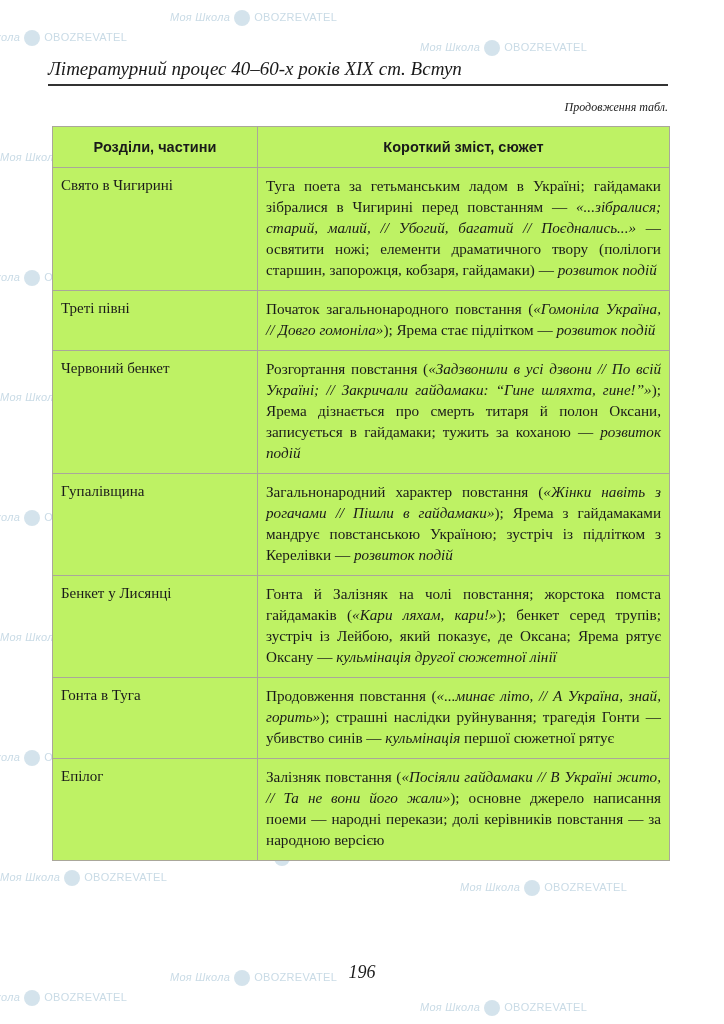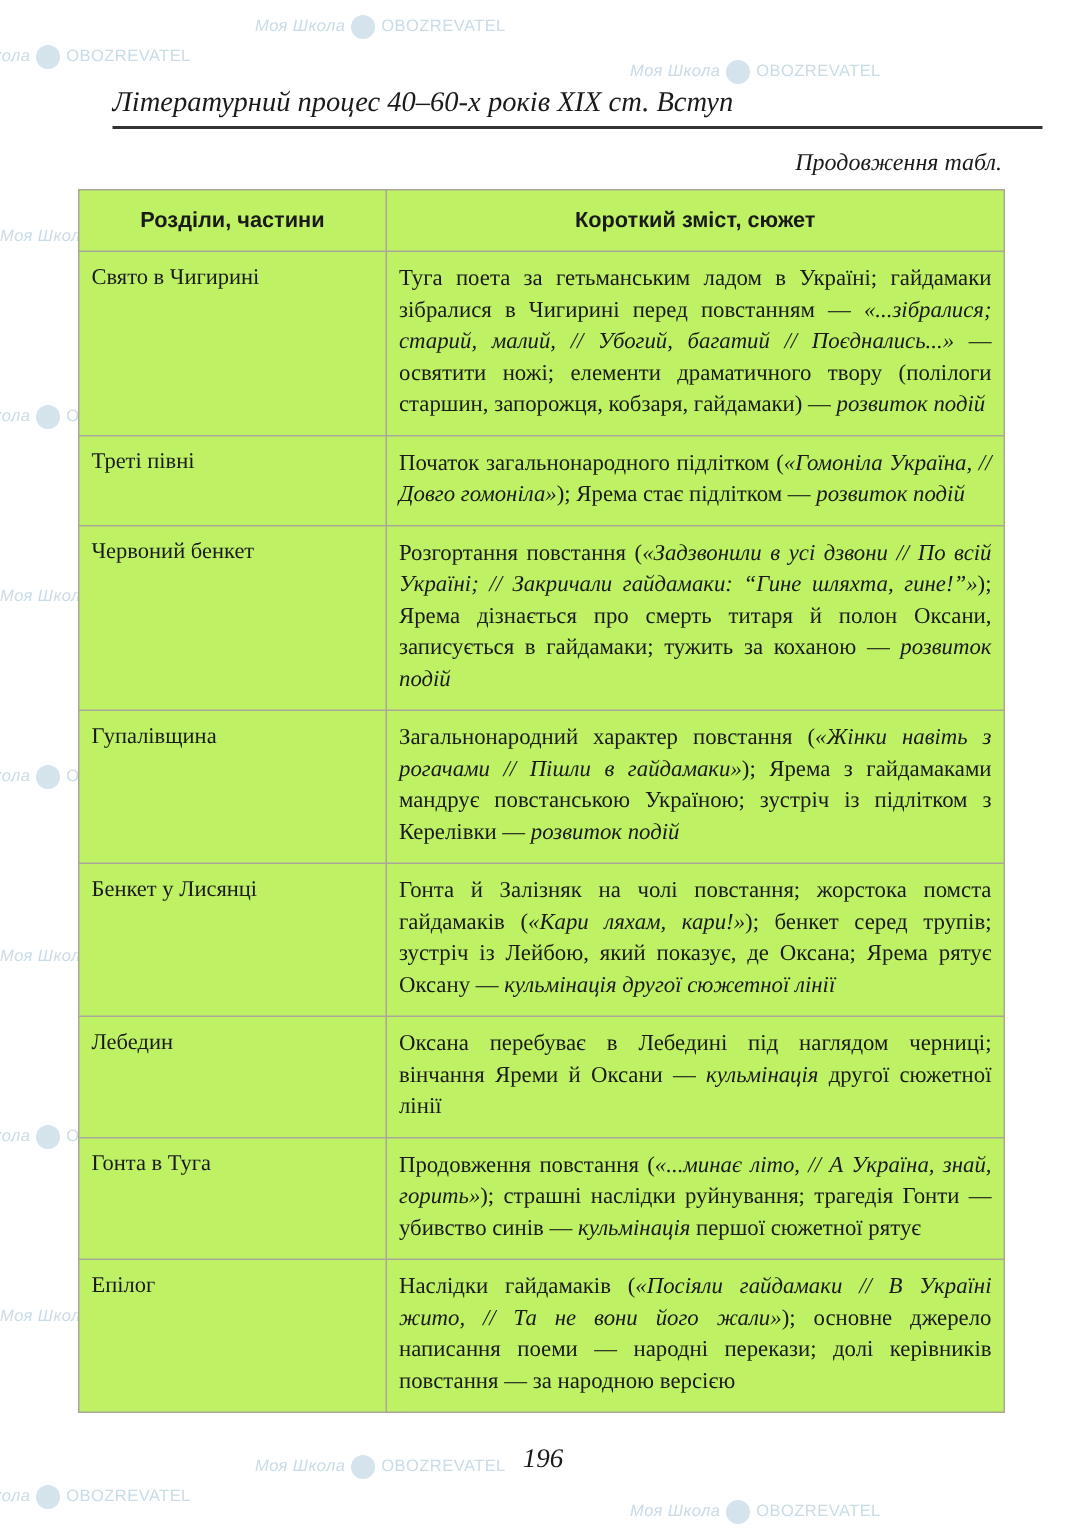--- a/index.html
+++ b/index.html
@@ -7,24 +7,24 @@
     width: 724px; height: 1024px; background: #ffffff; position: relative; overflow: hidden;
     font-family: "Liberation Serif", "DejaVu Serif", serif; color: #1a1a1a;
   }
   .wm { position: absolute; font-family: "Liberation Sans", sans-serif; font-size: 11px; color: #c9dbe6;
         white-space: nowrap; pointer-events: none; letter-spacing: 0.3px; }
   .wm .logo { display: inline-block; width: 16px; height: 16px; border-radius: 50%; background: #d4e3ec;
         vertical-align: middle; margin: 0 4px; }
   .wm i { font-style: italic; }
   .running-head {
     position: absolute; left: 48px; top: 58px; width: 620px;
-    font-style: italic; font-size: 19px; border-bottom: 2px solid #333; padding-bottom: 4px; margin-left: 27px;
+    font-style: italic; font-size: 19px; border-bottom: 2px solid #333; padding-bottom: 4px;
   }
   .continuation {
-    position: absolute; right: 56px; top: 100px; font-style: italic; font-size: 16px;
+    position: absolute; right: 56px; top: 100px; font-style: italic; font-size: 12px;
   }
   table.main {
     position: absolute; left: 52px; top: 126px; width: 618px; border-collapse: collapse;
     background: #bef264; font-size: 15.2px; line-height: 21px;
   }
   table.main th, table.main td { border: 1.5px solid #aaa79a; vertical-align: top; }
   table.main th {
     font-family: "Liberation Sans", "DejaVu Sans", sans-serif; font-weight: bold; font-size: 14.5px;
     height: 38px; text-align: center; vertical-align: middle;
   }
@@ -77,42 +77,38 @@
       <th>Короткий зміст, сюжет</th>
     </tr>
   </thead>
   <tbody id="tbody">
       <tr>
         <td class="part">Свято в Чигирині</td>
         <td class="content"><span>Туга поета за гетьманським ладом в Україні; гайдамаки зібралися в Чигирині перед повстанням — </span><em>«...зібралися; старий, малий, // Убогий, багатий // Поєднались...»</em><span> — освятити ножі; елементи драматичного твору (полілоги старшин, запорожця, кобзаря, гайдамаки) — </span><em>розвиток подій</em></td>
       </tr>
       <tr>
         <td class="part">Треті півні</td>
-        <td class="content"><span>Початок загальнонародного підлітком (</span><em>«Гомоніла Україна, // Довго гомоніла»</em><span>); Ярема стає підлітком — </span><em>розвиток подій</em></td>
+        <td class="content"><span>Початок загальнонародного повстання (</span><em>«Гомоніла Україна, // Довго гомоніла»</em><span>); Ярема стає підлітком — </span><em>розвиток подій</em></td>
       </tr>
       <tr>
         <td class="part">Червоний бенкет</td>
         <td class="content"><span>Розгортання повстання (</span><em>«Задзвонили в усі дзвони // По всій Україні; // Закричали гайдамаки: “Гине шляхта, гине!”»</em><span>); Ярема дізнається про смерть титаря й полон Оксани, записується в гайдамаки; тужить за коханою — </span><em>розвиток подій</em></td>
       </tr>
       <tr>
         <td class="part">Гупалівщина</td>
         <td class="content"><span>Загальнонародний характер повстання (</span><em>«Жінки навіть з рогачами // Пішли в гайдамаки»</em><span>); Ярема з гайдамаками мандрує повстанською Україною; зустріч із підлітком з Керелівки — </span><em>розвиток подій</em></td>
       </tr>
       <tr>
         <td class="part">Бенкет у Лисянці</td>
         <td class="content"><span>Гонта й Залізняк на чолі повстання; жорстока помста гайдамаків (</span><em>«Кари ляхам, кари!»</em><span>); бенкет серед трупів; зустріч із Лейбою, який показує, де Оксана; Ярема рятує Оксану — </span><em>кульмінація другої сюжетної лінії</em></td>
       </tr>
       <tr>
-        <td class="part">Лебедин</td>
-        <td class="content"><span>Оксана перебуває в Лебедині під наглядом черниці; вінчання Яреми й Оксани — </span><em>кульмінація</em><span> другої сюжетної лінії</span></td>
-      </tr>
-      <tr>
         <td class="part">Гонта в Туга</td>
         <td class="content"><span>Продовження повстання (</span><em>«...минає літо, // А Україна, знай, горить»</em><span>); страшні наслідки руйнування; трагедія Гонти — убивство синів — </span><em>кульмінація</em><span> першої сюжетної рятує</span></td>
       </tr>
       <tr>
         <td class="part">Епілог</td>
-        <td class="content"><span>Наслідки гайдамаків (</span><em>«Посіяли гайдамаки // В Україні жито, // Та не вони його жали»</em><span>); основне джерело написання поеми — народні перекази; долі керівників повстання — за народною версією</span></td>
+        <td class="content"><span>Залізняк повстання (</span><em>«Посіяли гайдамаки // В Україні жито, // Та не вони його жали»</em><span>); основне джерело написання поеми — народні перекази; долі керівників повстання — за народною версією</span></td>
       </tr>
     </tbody>
 </table>
 
 <div class="page-number">196</div>
 
 </body></html>

